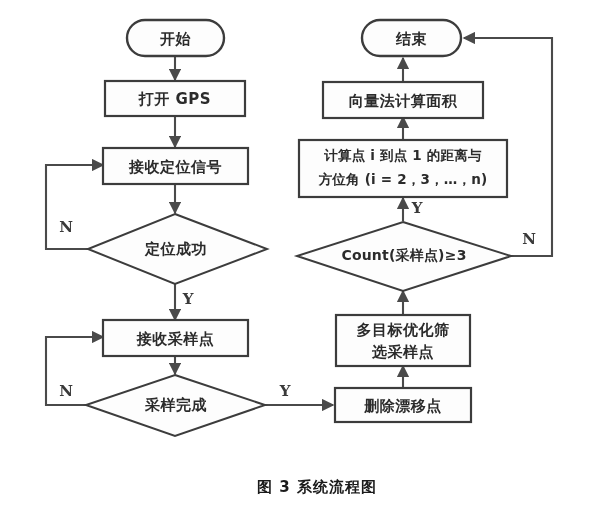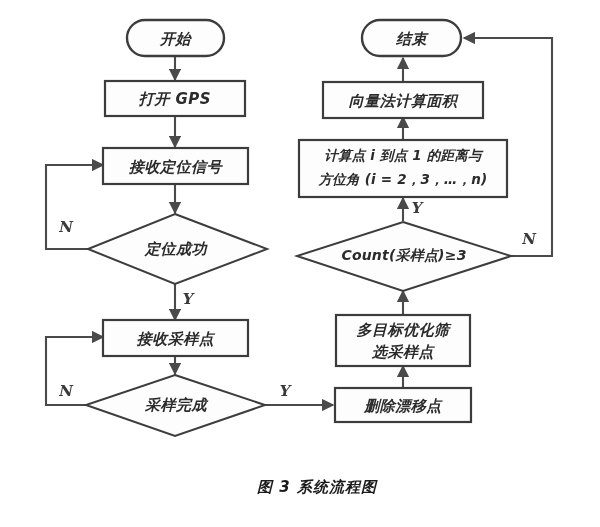--- a/index.html
+++ b/index.html
@@ -13,21 +13,20 @@
     font-family: "DejaVu Sans", "Liberation Sans", sans-serif;
     overflow: hidden;
     position: relative;
   }
   #figure-root {
     position: absolute;
     left: 0;
     top: 0;
     width: 600px;
     height: 527px;
-    font-style: italic;
   }
   svg.flow {
     display: block;
     width: 600px;
     height: 470px;
   }
   .node-shape {
     fill: #fdfdfd;
     stroke: #3c3c3c;
     stroke-width: 2.2;

